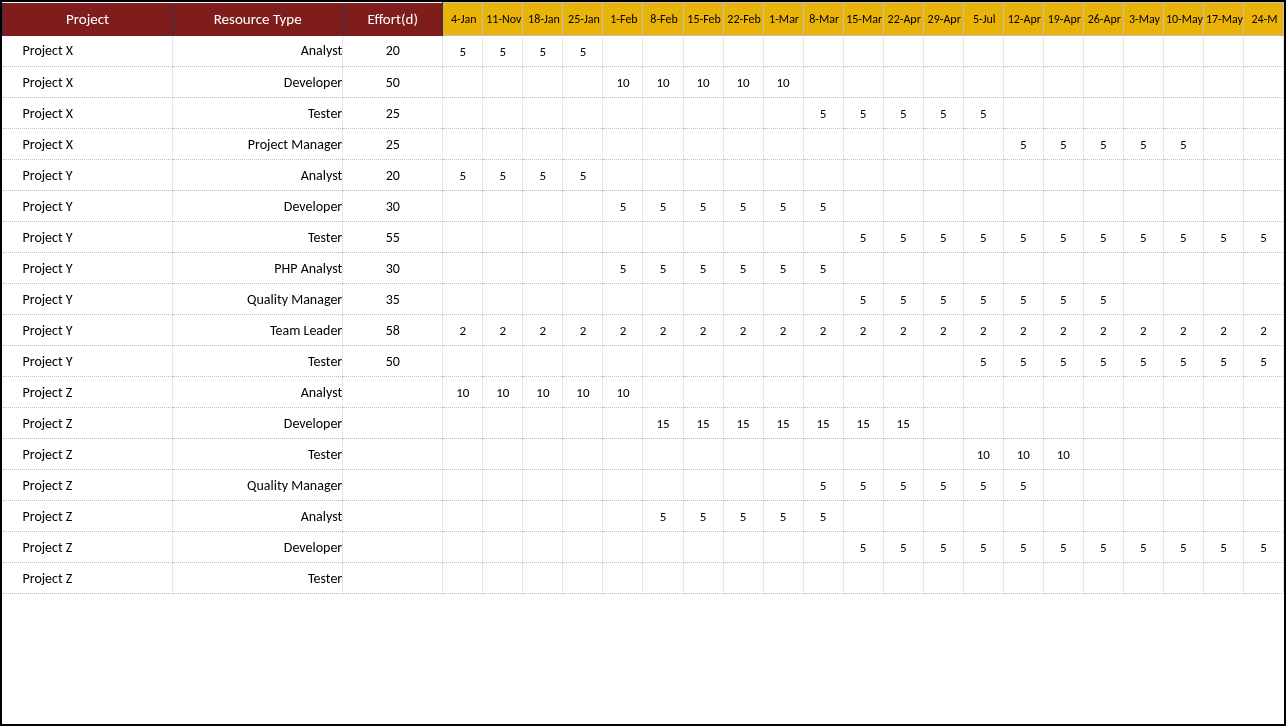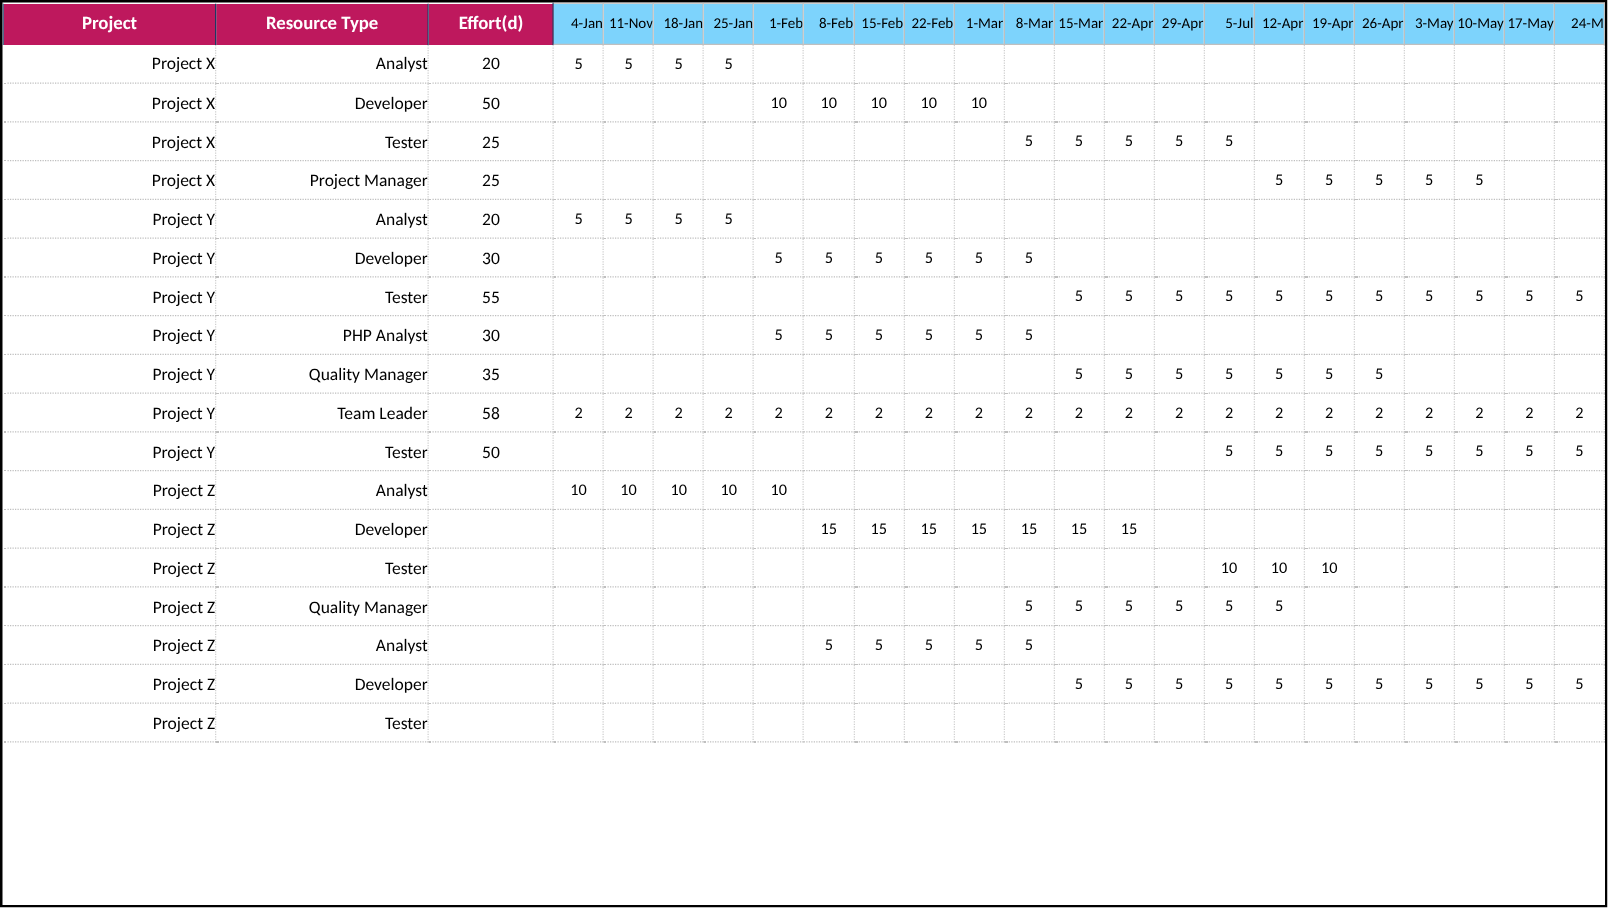--- a/index.html
+++ b/index.html
@@ -1,23 +1,23 @@
 <!DOCTYPE html>
 <html><head>
 <meta charset="utf-8">
 <style>
 html,body{margin:0;padding:0;font-family:Calibri,Arial,sans-serif;font-size:14px;color:#000;background:#fff}
 .container{width:1286px;height:726px;border:2px solid #000;box-sizing:border-box;overflow:hidden;position:relative}
 table{border-collapse:collapse;table-layout:fixed;width:100%}
 th,td{padding:0;margin:0;overflow:hidden;white-space:nowrap}
 thead th{height:32px;vertical-align:middle}
-thead th.proj-h,thead th.res-h,thead th.eff-h{background:#be185d;color:#fff;font-weight:700;font-size:15px;text-align:center;border-right:1px solid #1f3864;border-left:1px solid #1f3864}
-thead th.date-h{background:#7dd3fc;color:#000;font-weight:400;font-size:12px;text-align:right;border:1px solid #bfbfbf;padding-left:2px}
+thead th.proj-h,thead th.res-h,thead th.eff-h{background:#7f1d1d;color:#fff;font-weight:400;font-size:15px;text-align:center;border-right:1px solid #1f3864;border-left:1px solid #1f3864}
+thead th.date-h{background:#eab308;color:#000;font-weight:400;font-size:12px;text-align:center;border:1px solid #bfbfbf;padding-left:2px}
 tbody td{height:30px;border-bottom:1px dotted #bfbfbf;border-right:1px dotted #d0d0d0;font-size:14px}
-tbody td.proj{padding-left:4px;text-align:right;width:170px}
+tbody td.proj{padding-left:20px;text-align:left;width:170px}
 tbody td.res{padding-left:6px;text-align:right;width:170px}
 tbody td.eff{text-align:center;width:100px}
 tbody td.val{text-align:center;font-size:13px}
 col.c-proj{width:170px}
 col.c-res{width:170px}
 col.c-eff{width:100px}
 col.c-date{width:40px}
 </style>
 </head>
 <body>

